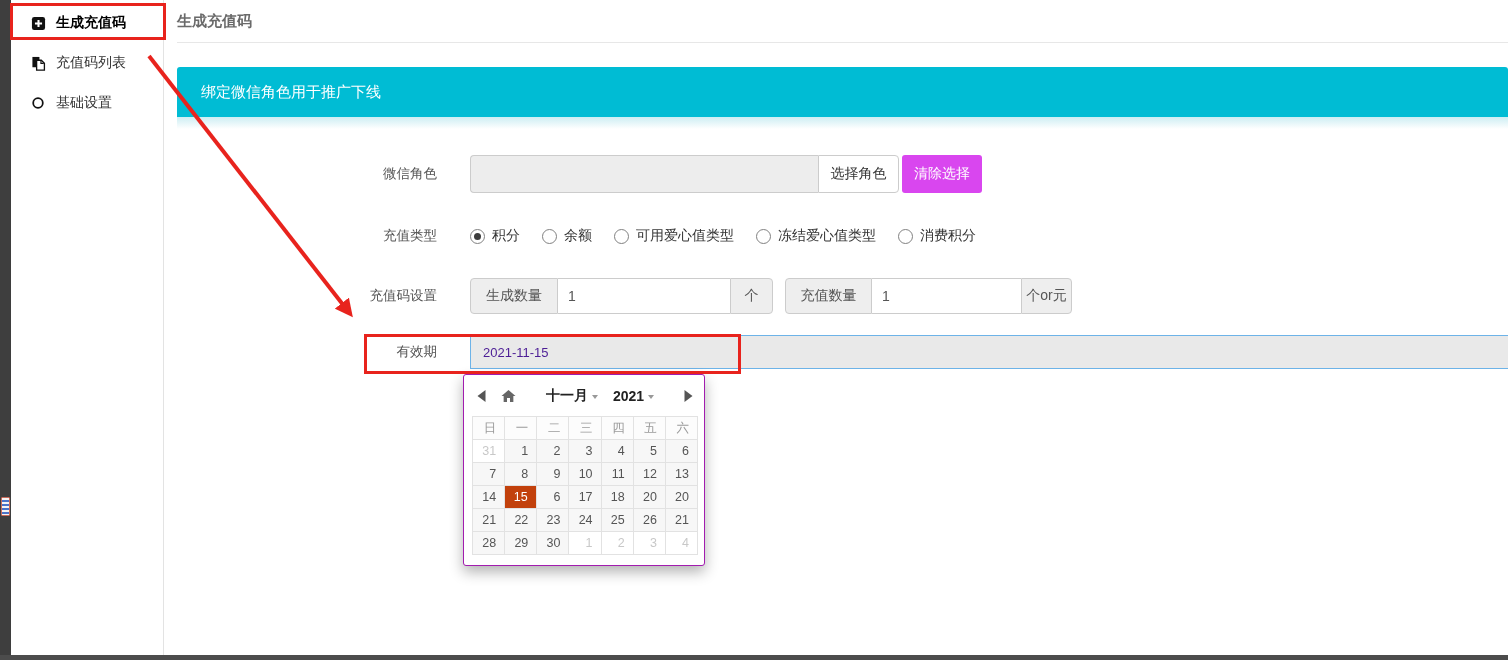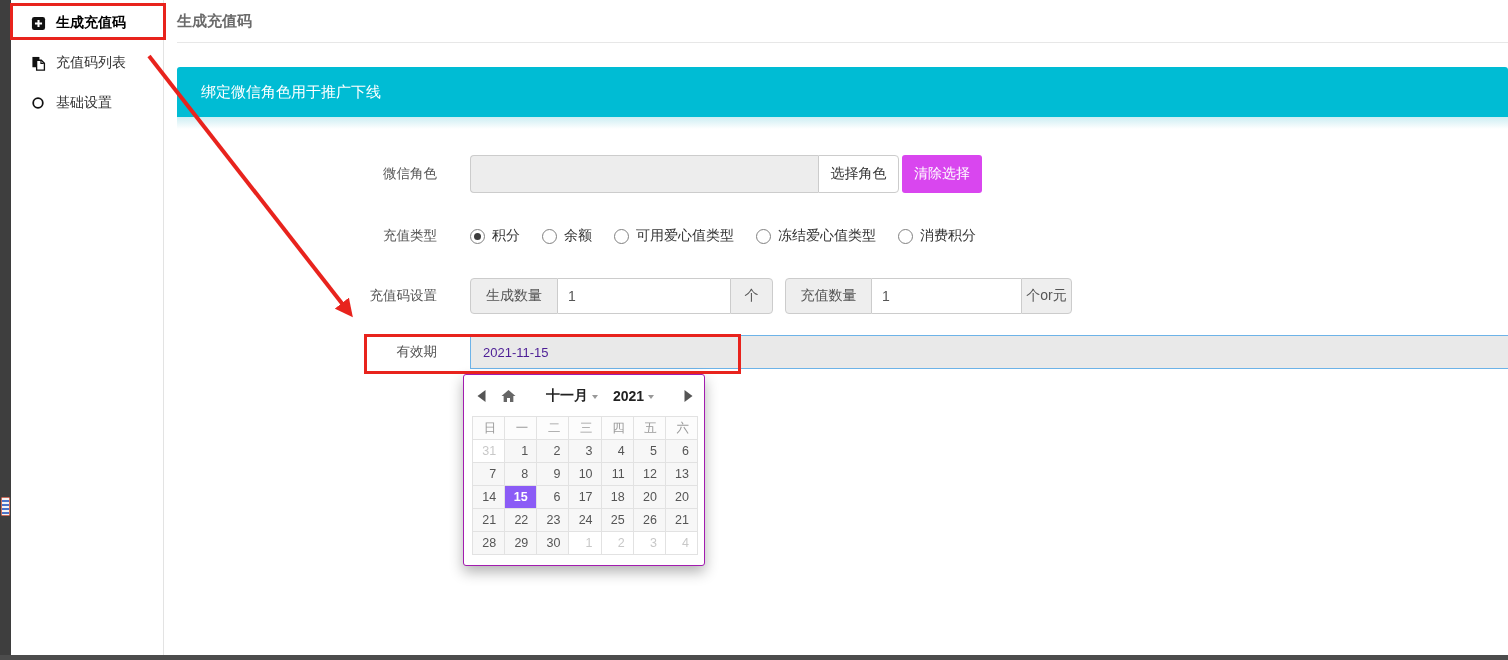--- a/index.html
+++ b/index.html
@@ -77,21 +77,21 @@
   .dp-month, .dp-year { font-weight:bold; font-size:14px; color:#222; cursor:pointer; display:flex; align-items:center; }
   .dp-month { margin-right:15px; }
   .caret-down { width:0; height:0; border-left:3.5px solid transparent; border-right:3.5px solid transparent;
     border-top:4px solid #999; margin-left:4px; margin-top:2px; }
   .dp-table { border-collapse:collapse; margin-top:7px; table-layout:fixed; width:226px; }
   .dp-table th, .dp-table td { border:1px solid #e2e2e2; font-size:12.5px; height:23px;
     text-align:right; padding-right:8px; }
   .dp-table th { color:#9a9a9a; font-weight:normal; background:#fcfcfc; }
   .dp-table td { color:#555; background:#f7f7f7; cursor:pointer; }
   .dp-table td.other { color:#c8c8c8; background:#fff; }
-  .dp-table td.sel { background:#8b5cf6; color:#fff; font-weight:bold; text-align:center; padding-right:0; }
+  .dp-table td.sel { background:#c2410c; color:#fff; font-weight:normal; text-align:center; padding-right:0; }
 
   
   .ann { position:absolute; z-index:100; pointer-events:none; }
   .ann-rect1 { left:10px; top:3px; width:156px; height:37px; border:3px solid #e8231d; }
   .ann-rect2 { left:364px; top:334px; width:377px; height:40px; border:3px solid #e8231d; }
   .ann-arrow { left:0; top:0; }
 
   .bottom-bar { position:absolute; left:0; bottom:0; width:1508px; height:5px; background:#4c4c4c; z-index:110; }
 </style>
 </head>

